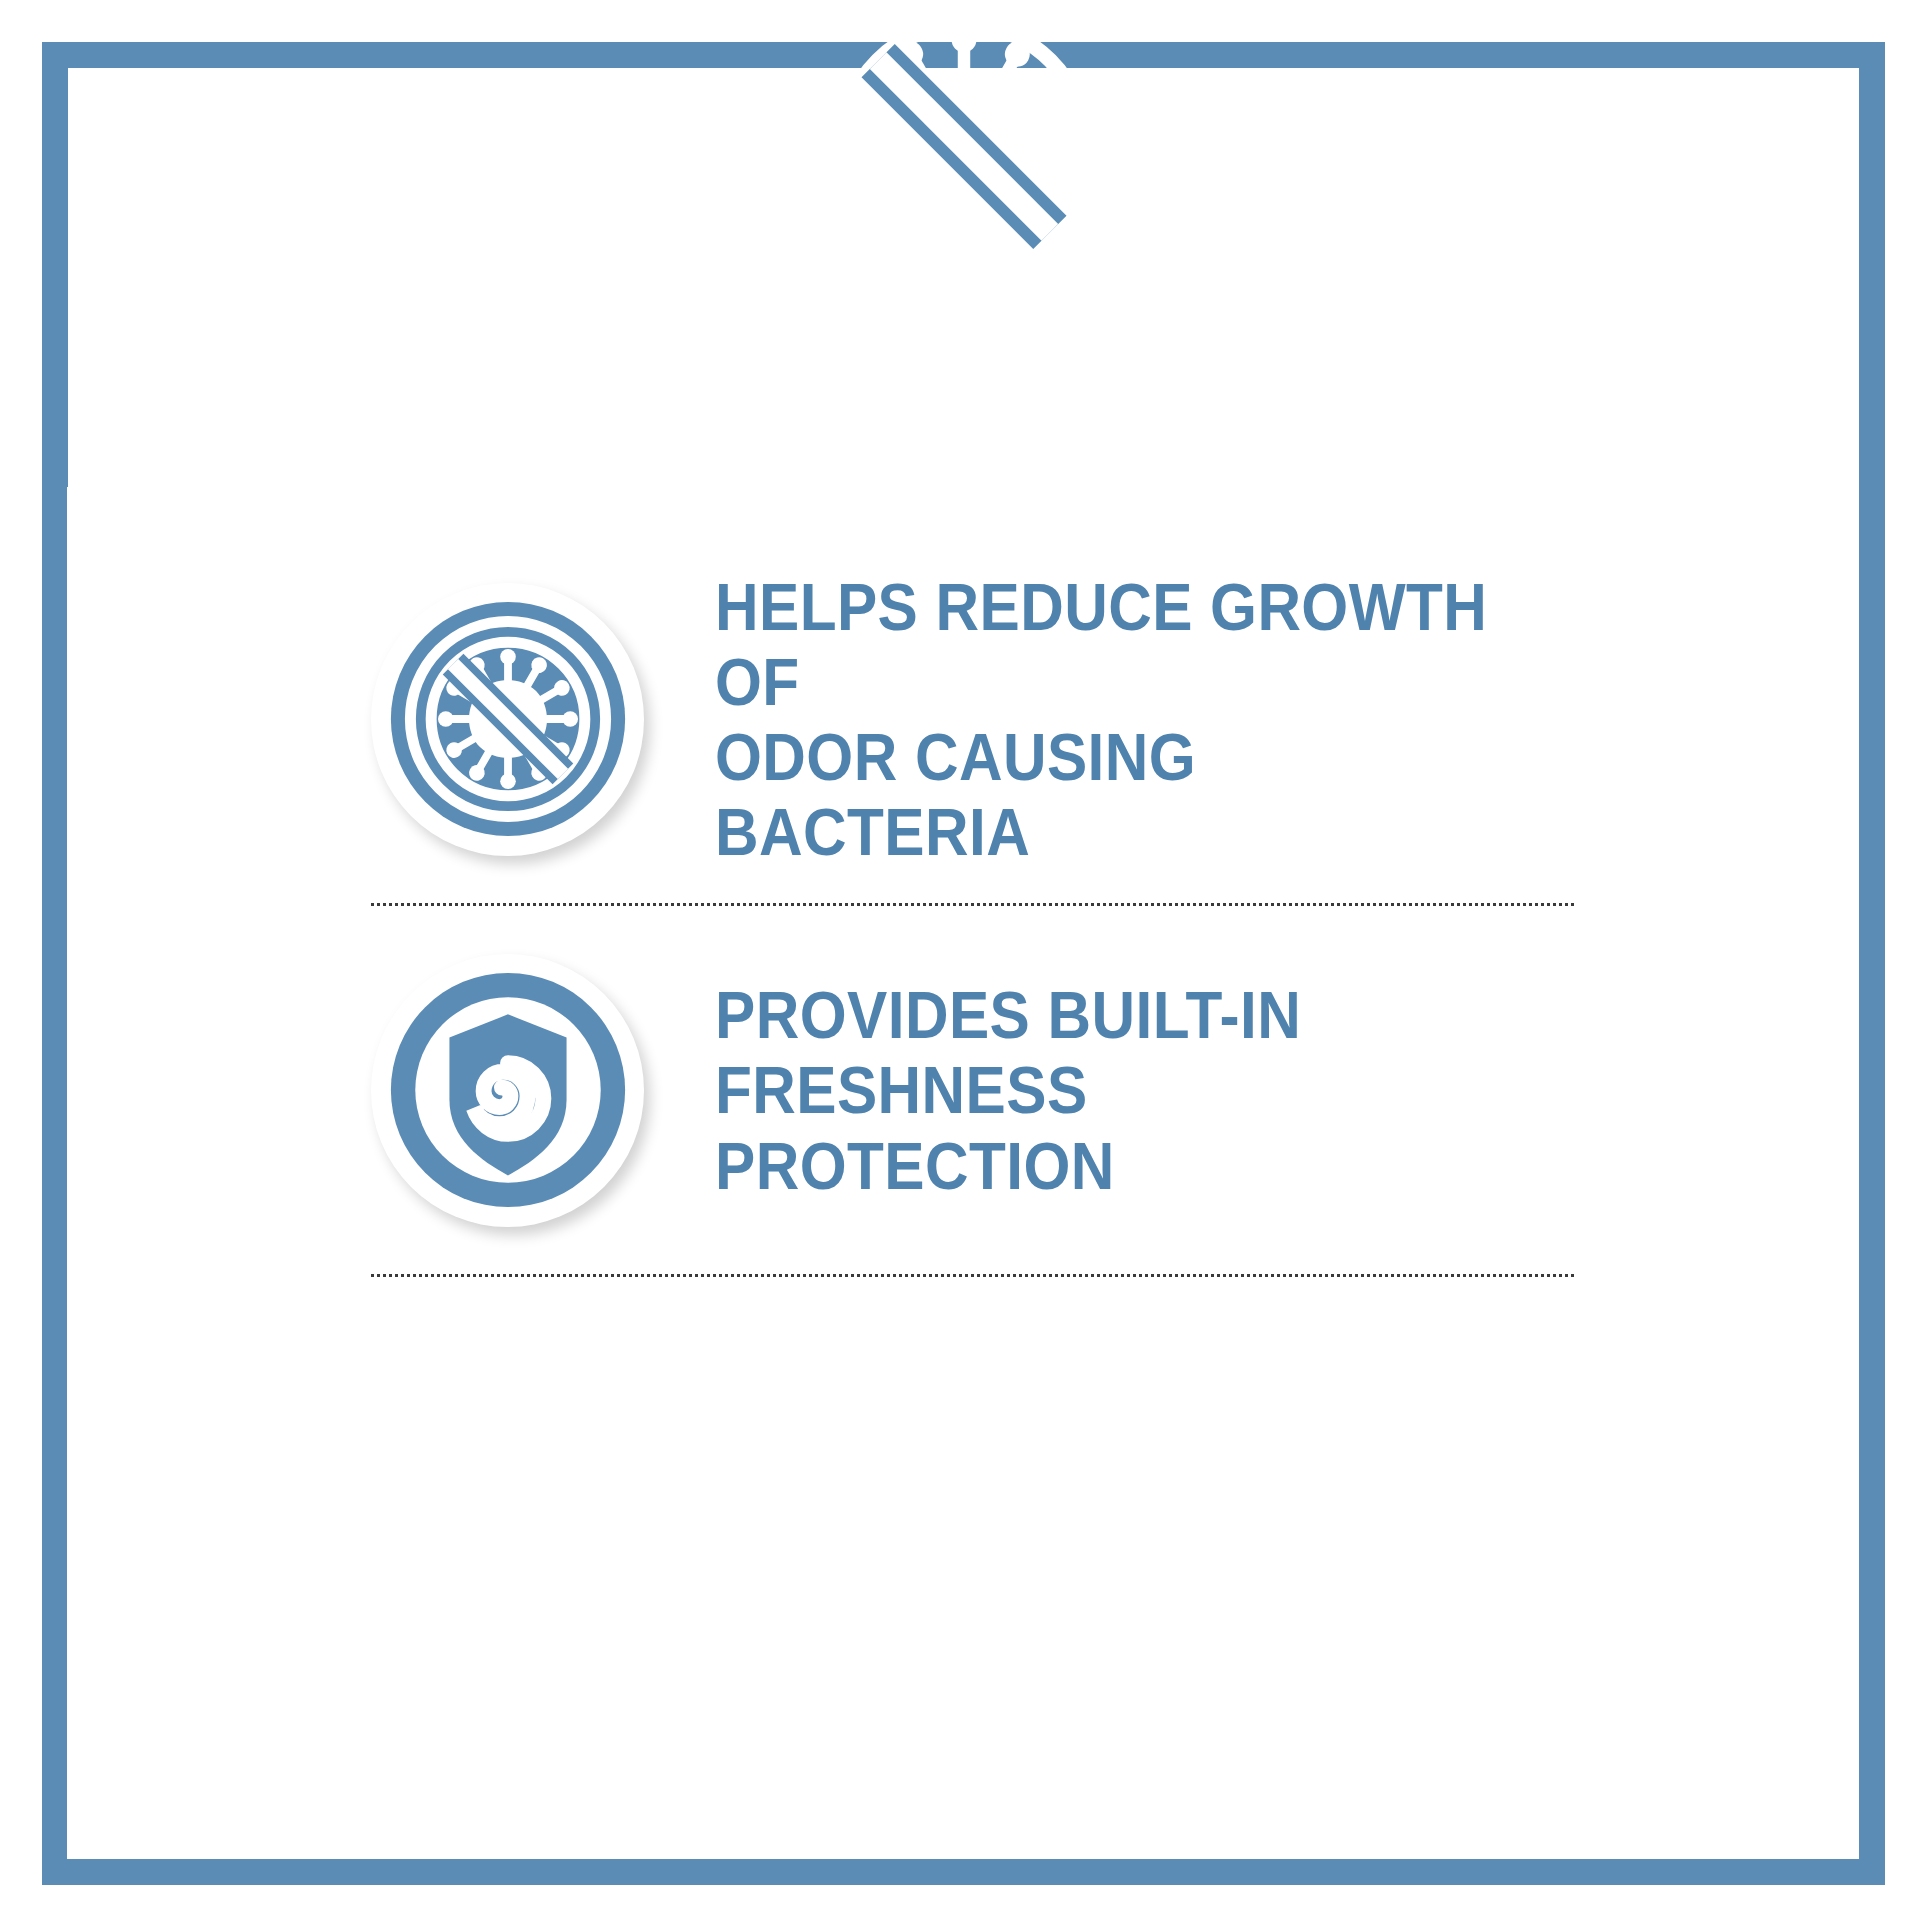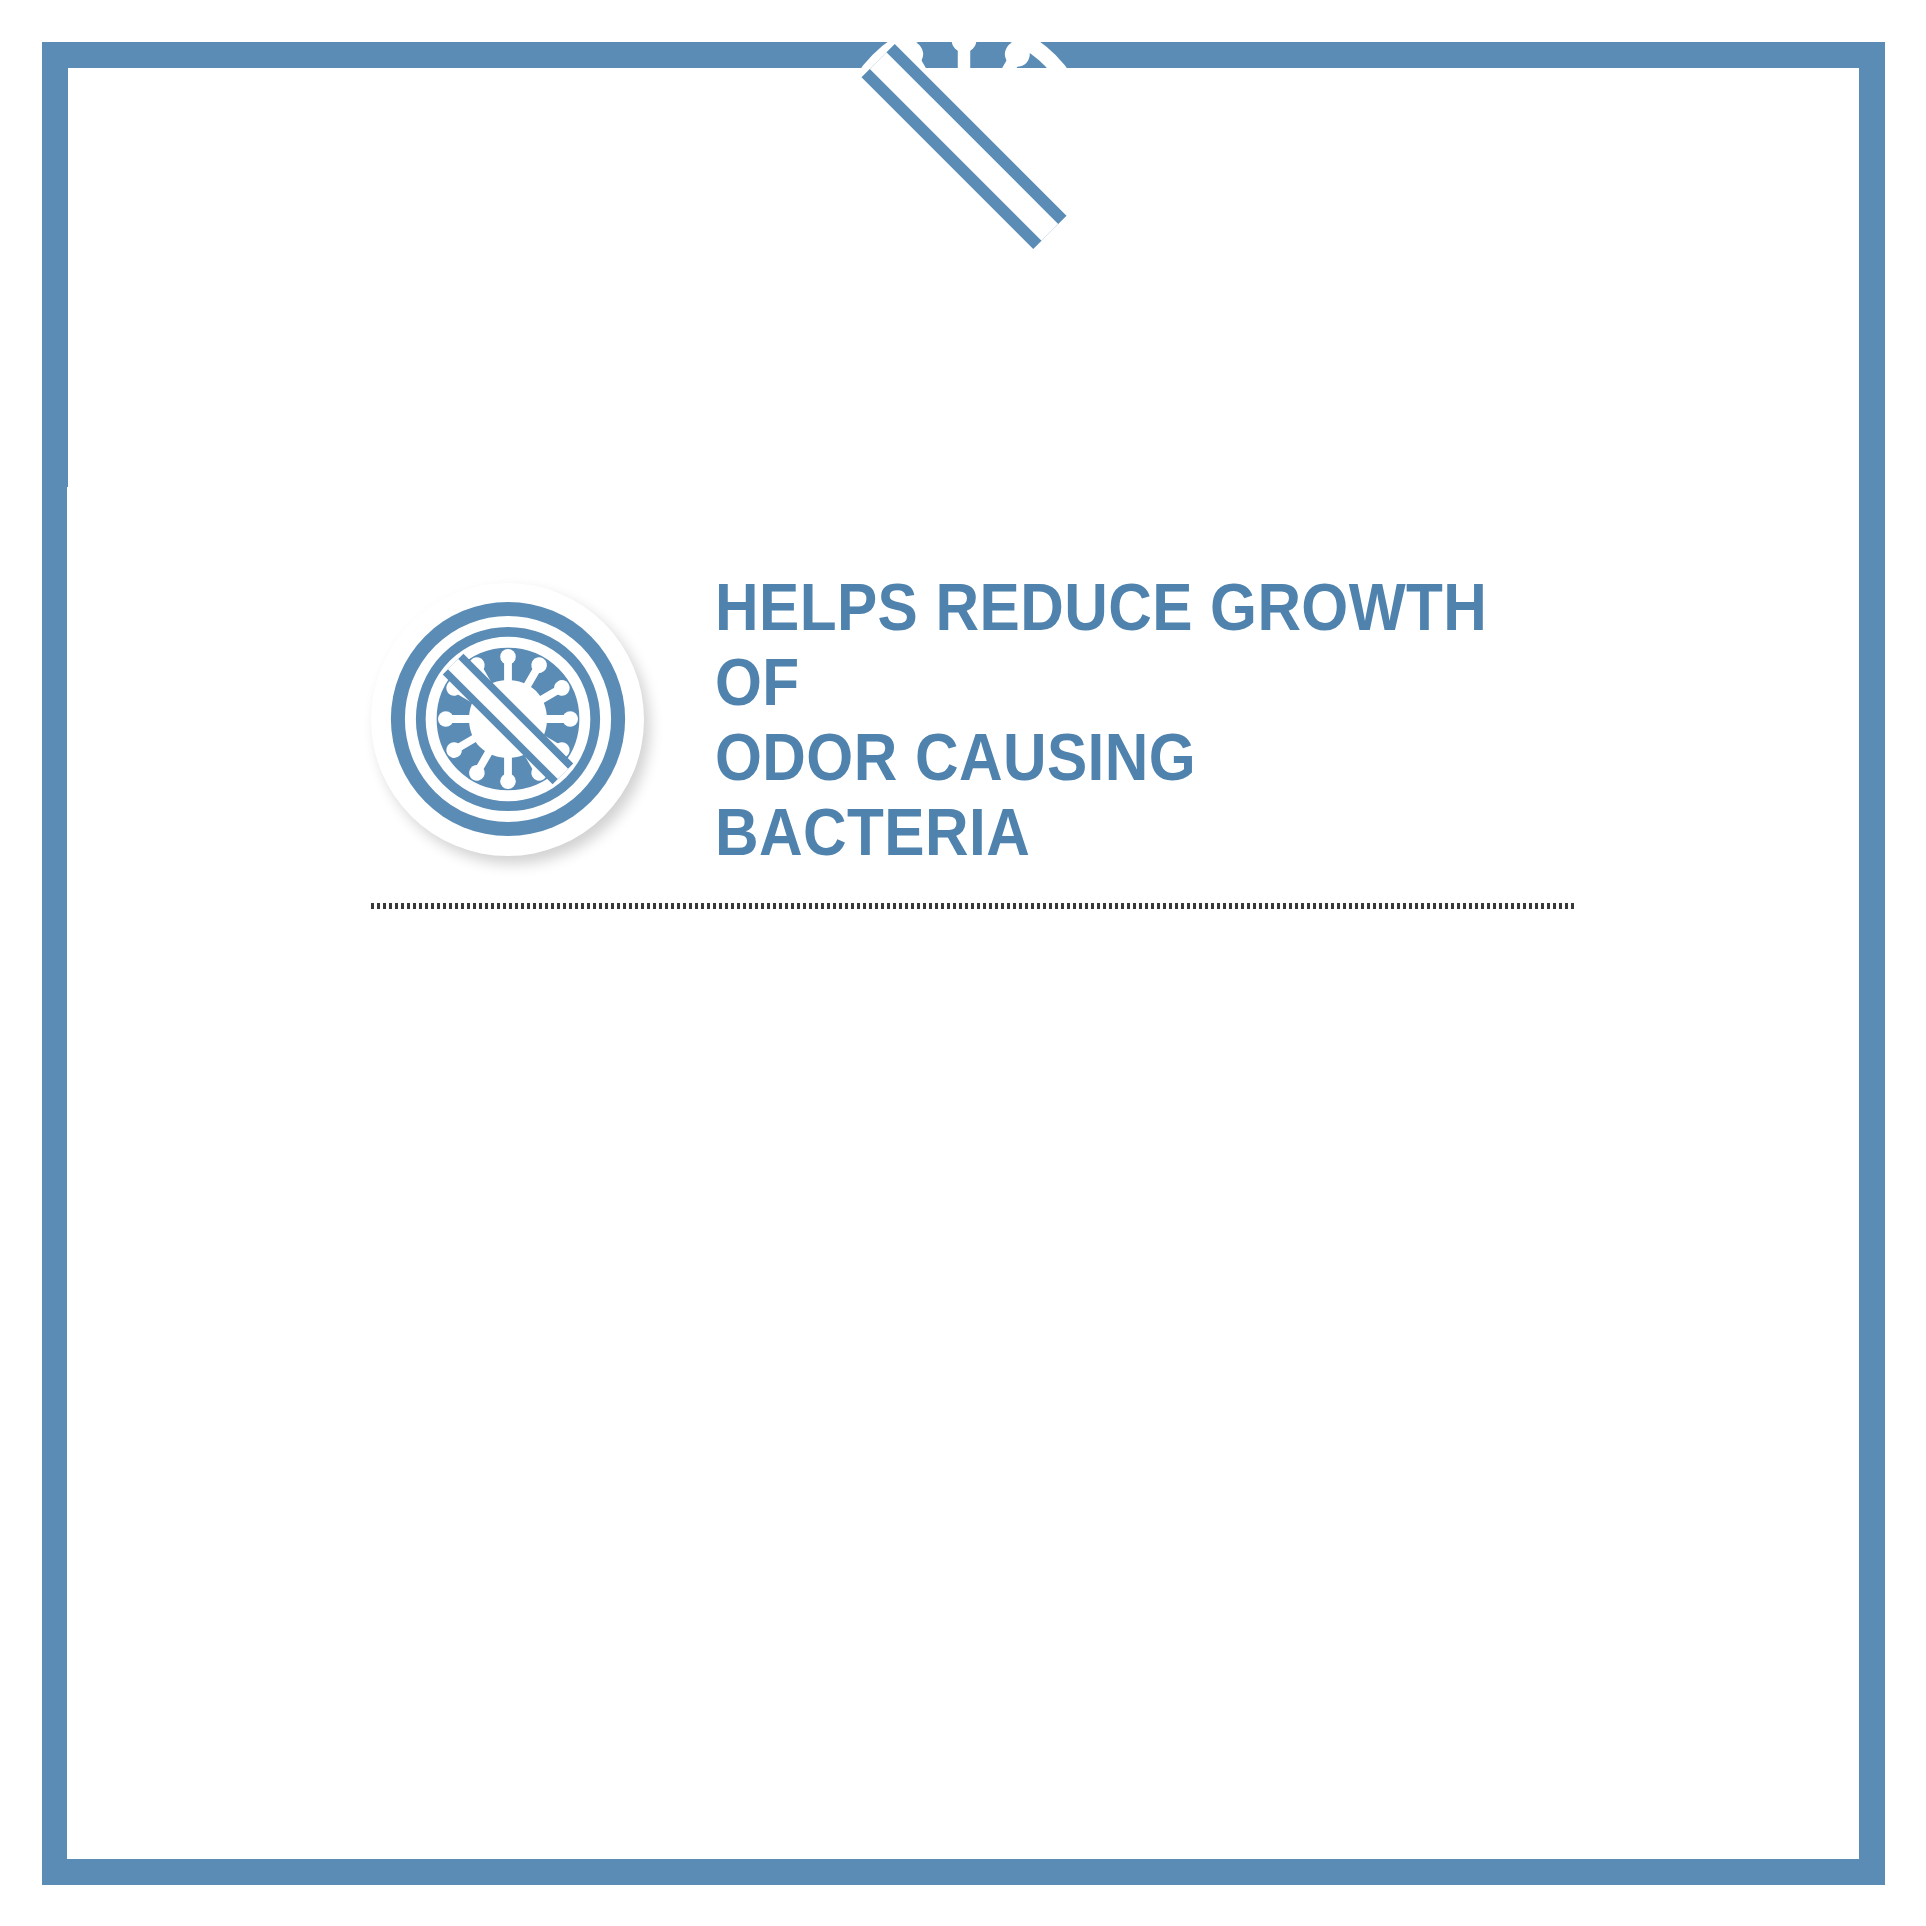--- a/index.html
+++ b/index.html
@@ -300,20 +300,47 @@
               <line x1="55" y1="55" x2="145" y2="145" stroke="#ffffff" stroke-width="12"></line>
             </svg>
           </div>
         </div>
         <div class="feature-text">HELPS REDUCE GROWTH OF
 ODOR CAUSING BACTERIA</div>
       </div>
 
       <div class="divider"></div>
 
+      <div class="feature-row">
+        <div class="icon-wrap">
+          <div class="icon-disc">
+            <svg viewBox="0 0 200 200" xmlns="http://www.w3.org/2000/svg">
+              <circle cx="100" cy="100" r="96" fill="#5a8cb5"></circle>
+              <circle cx="100" cy="100" r="76" fill="#ffffff"></circle>
+              <path d="M100 38 L148 57 L148 108
+                       c0 32 -26 50 -48 62
+                       c-22 -12 -48 -30 -48 -62
+                       L52 57 Z" fill="#5a8cb5"></path>
+              <path d="M100 78
+                       c16 0 29 13 29 29
+                       c0 16 -13 29 -29 29
+                       c-13 0 -24 -9 -28 -21
+                       c4 8 12 13 21 13
+                       c13 0 23 -10 23 -23
+                       c0 -11 -9 -20 -20 -20
+                       c-9 0 -16 7 -16 16
+                       c0 7 6 13 13 13
+                       c5 0 9 -4 9 -9
+                       c0 -4 -3 -7 -7 -7" fill="none" stroke="#ffffff" stroke-width="13" stroke-linecap="round"></path>
+            </svg>
+          </div>
+        </div>
+        <div class="feature-text">PROVIDES BUILT-IN
+FRESHNESS PROTECTION</div>
+      </div>
 
       <div class="divider"></div>
 
 
     </div>
   </div>
 
 </div>
 
 

